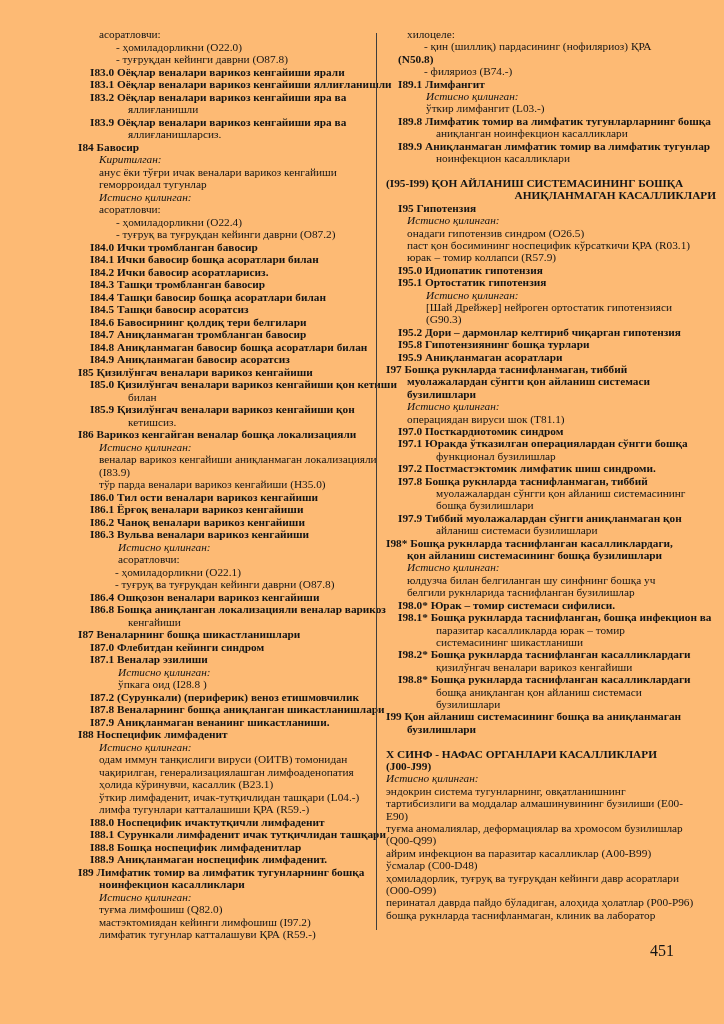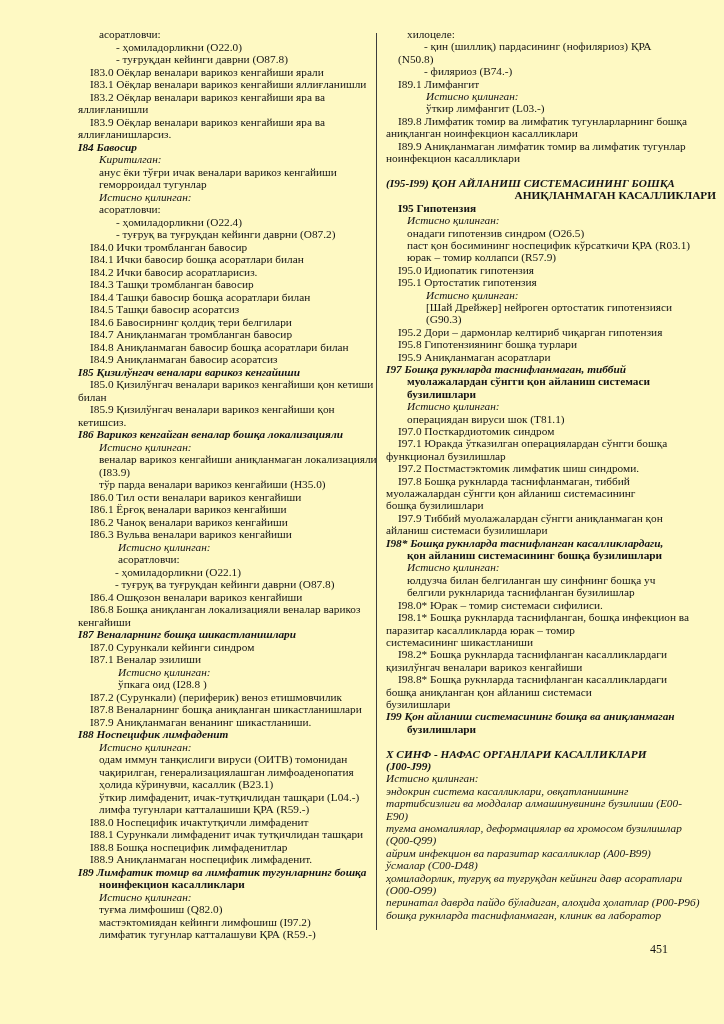--- a/index.html
+++ b/index.html
@@ -2,43 +2,43 @@
 <html><head>
 <meta charset="utf-8">
 <style>
   * { margin:0; padding:0; box-sizing:border-box; }
   html,body { background:#ffffff; }
   body {
     width:724px; height:1024px; position:relative; overflow:hidden;
     font-family:"Liberation Serif","DejaVu Serif",serif;
     color:#141414;
   }
-  .page { position:absolute; inset:0; background:#fef9c3; }
+  .page { position:absolute; inset:0; background:#fdba74; }
   .col {
     position:absolute; top:28px; font-size:11.3px; white-space:nowrap;
   }
   .col-left  { left:78px;  width:297px; line-height:12.5px; }
   .col-right { left:386px; width:330px; line-height:12.4px; }
   .ln { min-height:1em; }
   .b   { font-weight:bold; }
   .i   { font-style:italic; }
   .ctr { text-align:right; margin-left:0; }
-  .ind0 { margin-left:0;font-style:italic; }
-  .ind1 { margin-left:12px; }
+  .ind0 { margin-left:0; }
+  .ind1 { margin-left:12px;font-weight:bold; }
   .ind2 { margin-left:21px; }
   .ind3 { margin-left:38px; }
-  .ind4 { }
+  .ind4 { margin-left:50px; }
   .ind5 { margin-left:40px; }
   .ind6 { margin-left:37px; }
   .divider {
     position:absolute; left:376px; top:33px; width:1px; height:897px;
     background:#3d3d3d;
   }
   .page-number {
-    position:absolute; left:650px; top:942px; font-size:12px; color:#141414;
+    position:absolute; left:650px; top:942px; font-size:16px; color:#141414;
   }
 </style>
 </head>
 <body>
 
 <div class="page">
   <div class="col col-left">
       <div class="ln ind2">асоратловчи:</div>
       <div class="ln ind3">- ҳомиладорликни (O22.0)</div>
       <div class="ln ind3">- туғруқдан кейинги даврни (O87.8)</div>
@@ -81,21 +81,21 @@
       <div class="ln ind1">I86.2 Чаноқ веналари варикоз кенгайиши</div>
       <div class="ln ind1">I86.3 Вульва веналари варикоз кенгайиши</div>
       <div class="ln i ind5">Истисно қилинган:</div>
       <div class="ln ind5">асоратловчи:</div>
       <div class="ln ind6">- ҳомиладорликни (O22.1)</div>
       <div class="ln ind6">- туғруқ ва туғруқдан кейинги даврни (O87.8)</div>
       <div class="ln ind1">I86.4 Ошқозон веналари варикоз кенгайиши</div>
       <div class="ln ind1">I86.8 Бошқа аниқланган локализацияли веналар варикоз</div>
       <div class="ln ind4">кенгайиши</div>
       <div class="ln b ind0">I87 Веналарнинг бошқа шикастланишлари</div>
-      <div class="ln ind1">I87.0 Сурункали кейинги синдром</div>
+      <div class="ln ind1">I87.0 Флебитдан кейинги синдром</div>
       <div class="ln ind1">I87.1 Веналар эзилиши</div>
       <div class="ln i ind5">Истисно қилинган:</div>
       <div class="ln ind5">ўпкага оид (I28.8 )</div>
       <div class="ln ind1">I87.2 (Сурункали) (периферик) веноз етишмовчилик</div>
       <div class="ln ind1">I87.8 Веналарнинг бошқа аниқланган шикастланишлари</div>
       <div class="ln ind1">I87.9 Аниқланмаган венанинг шикастланиши.</div>
       <div class="ln b ind0">I88 Носпецифик лимфаденит</div>
       <div class="ln i ind2">Истисно қилинган:</div>
       <div class="ln ind2">одам иммун танқислиги вируси (ОИТВ) томонидан</div>
       <div class="ln ind2">чақирилган, генерализациялашган лимфоаденопатия</div>
@@ -171,21 +171,21 @@
       <div class="ln ind4">қизилўнгач веналари варикоз кенгайиши</div>
       <div class="ln ind1">I98.8* Бошқа рукнларда таснифланган касалликлардаги</div>
       <div class="ln ind4">бошқа аниқланган қон айланиш системаси</div>
       <div class="ln ind4">бузилишлари</div>
       <div class="ln b ind0">I99 Қон айланиш системасининг бошқа ва аниқланмаган</div>
       <div class="ln b ind2">бузилишлари</div>
       <div class="ln blank">&nbsp;</div>
       <div class="ln b ind0">X СИНФ - НАФАС ОРГАНЛАРИ КАСАЛЛИКЛАРИ</div>
       <div class="ln b ind0">(J00-J99)</div>
       <div class="ln i ind0">Истисно қилинган:</div>
-      <div class="ln ind0">эндокрин система касалликлари, овқатланишнинг</div>
+      <div class="ln ind0">эндокрин система тугунларнинг, овқатланишнинг</div>
       <div class="ln ind0">тартибсизлиги ва моддалар алмашинувининг бузилиши (E00-</div>
       <div class="ln ind0">E90)</div>
       <div class="ln ind0">туғма аномалиялар, деформациялар ва хромосом бузилишлар</div>
       <div class="ln ind0">(Q00-Q99)</div>
       <div class="ln ind0">айрим инфекцион ва паразитар касалликлар (A00-B99)</div>
       <div class="ln ind0">ўсмалар (C00-D48)</div>
       <div class="ln ind0">ҳомиладорлик, туғруқ ва туғруқдан кейинги давр асоратлари</div>
       <div class="ln ind0">(O00-O99)</div>
       <div class="ln ind0">перинатал даврда пайдо бўладиган, алоҳида ҳолатлар (P00-P96)</div>
       <div class="ln ind0">бошқа рукнларда таснифланмаган, клиник ва лаборатор</div>

